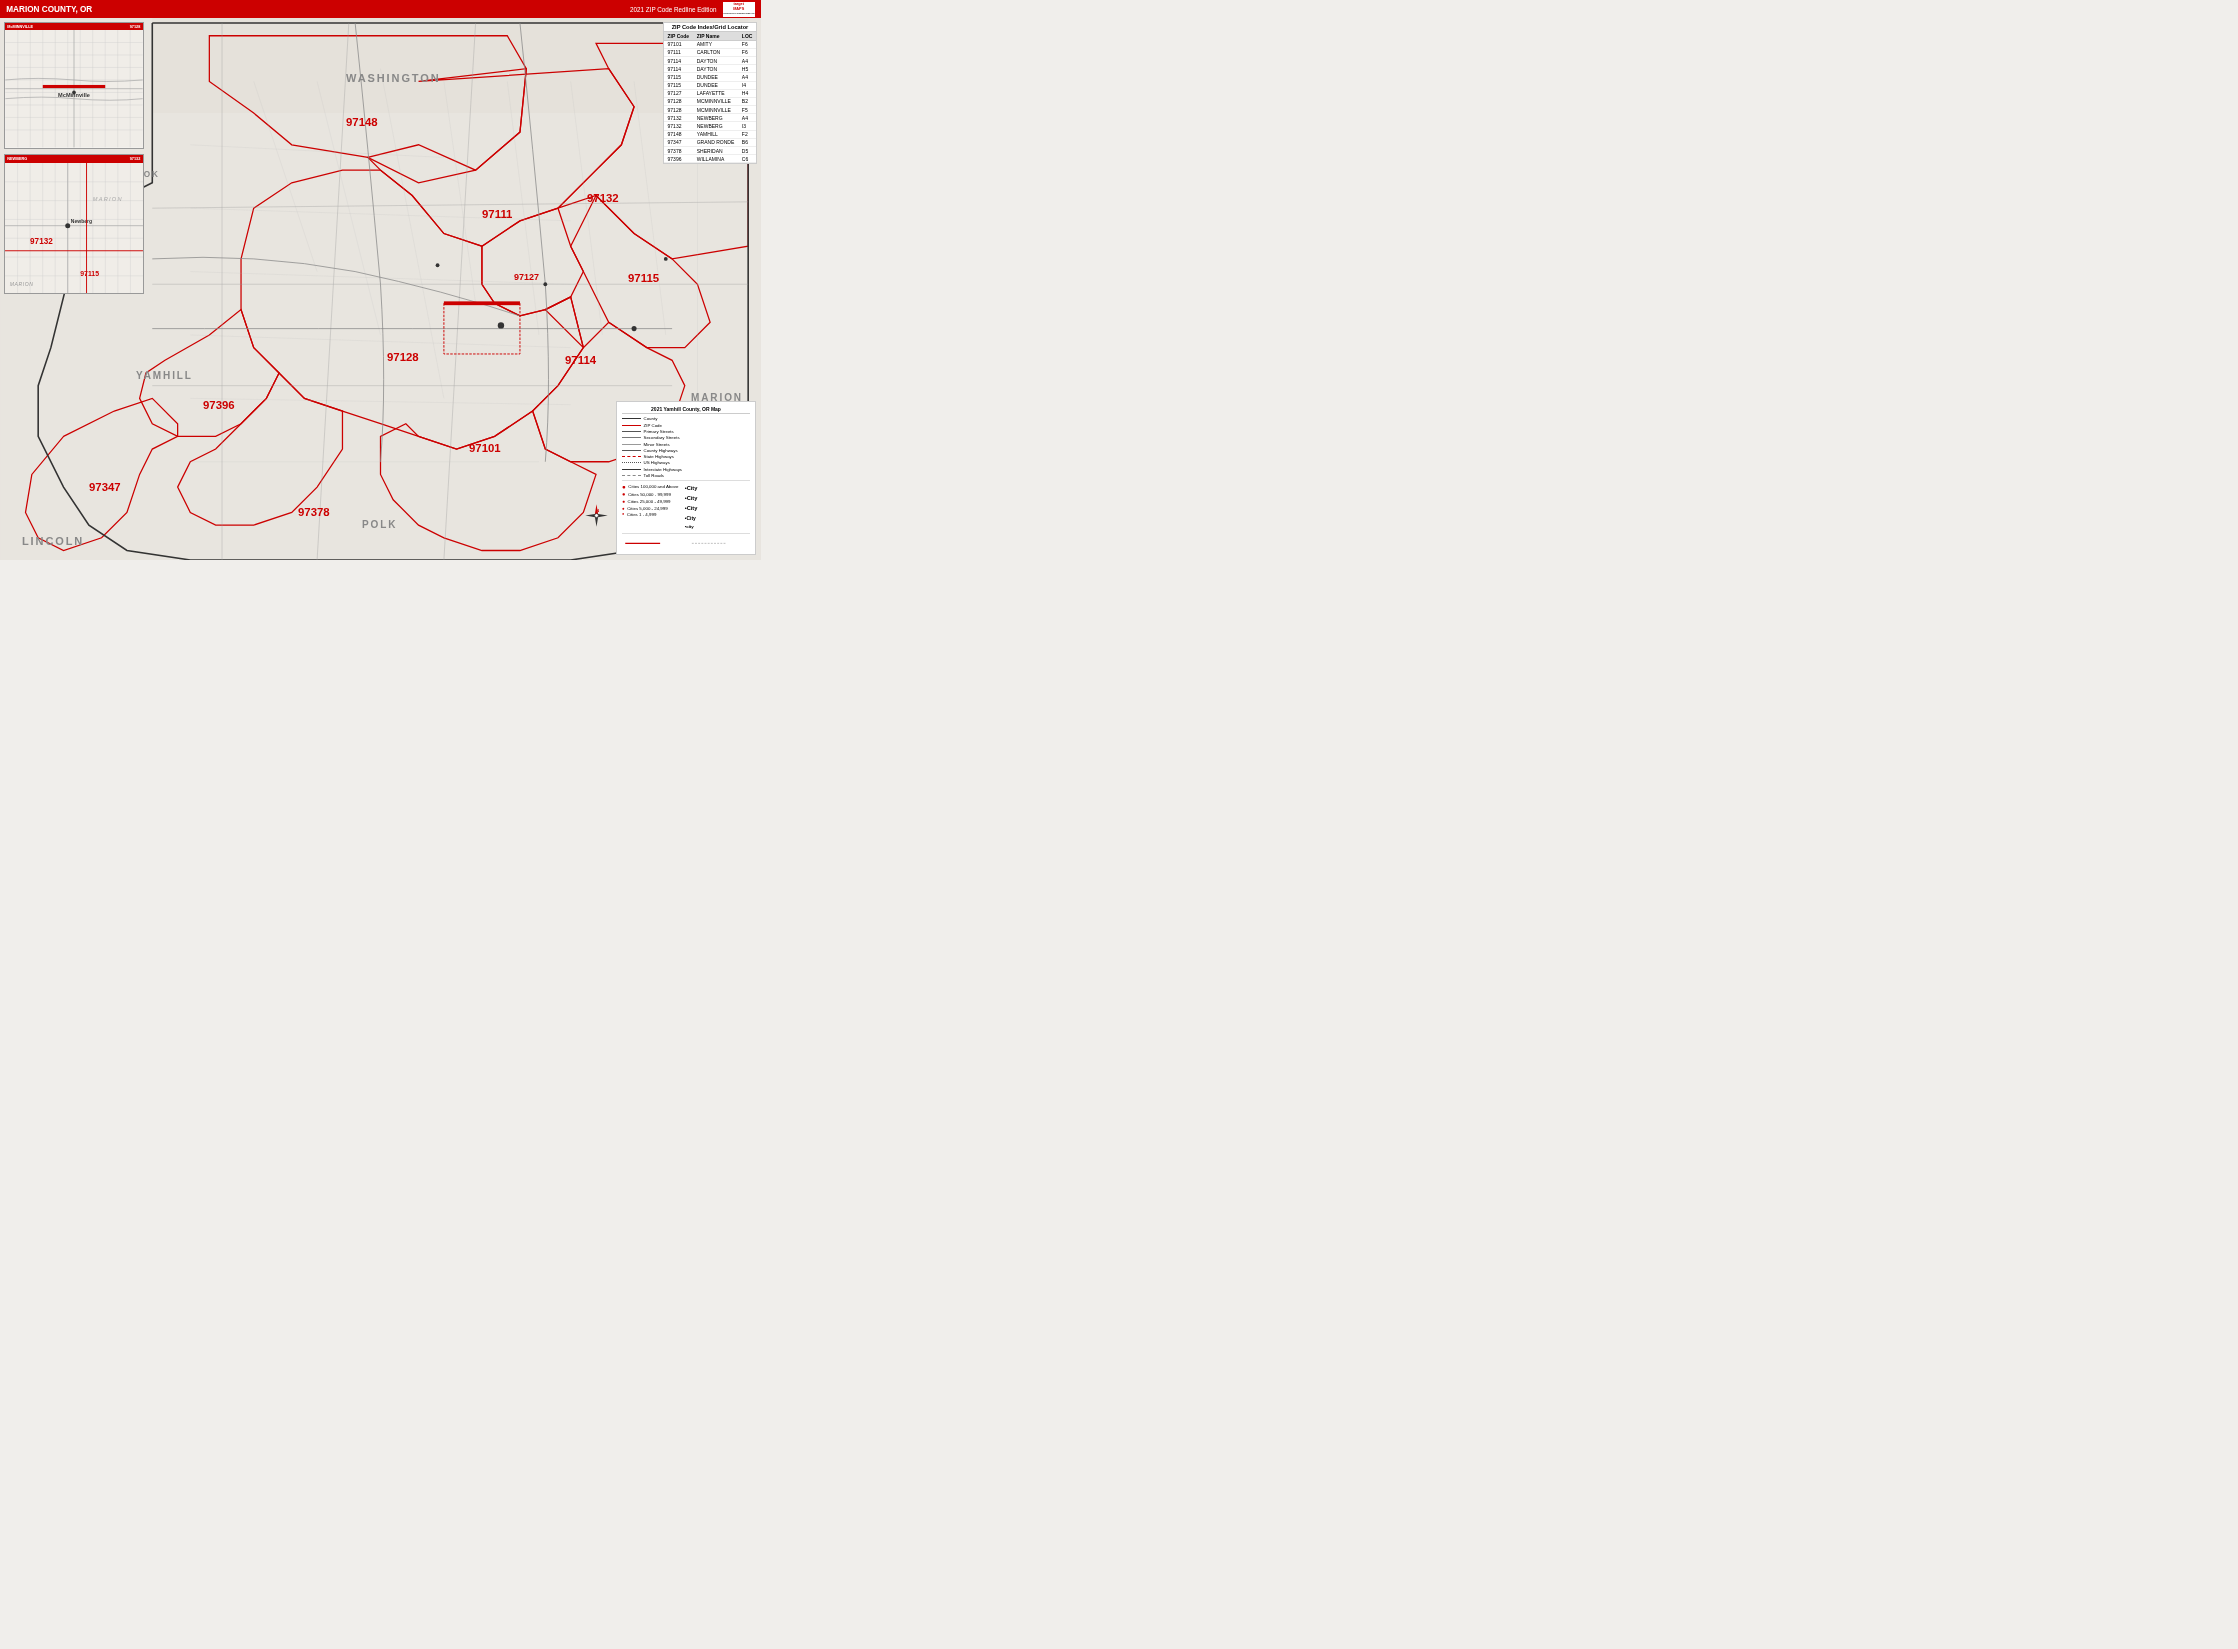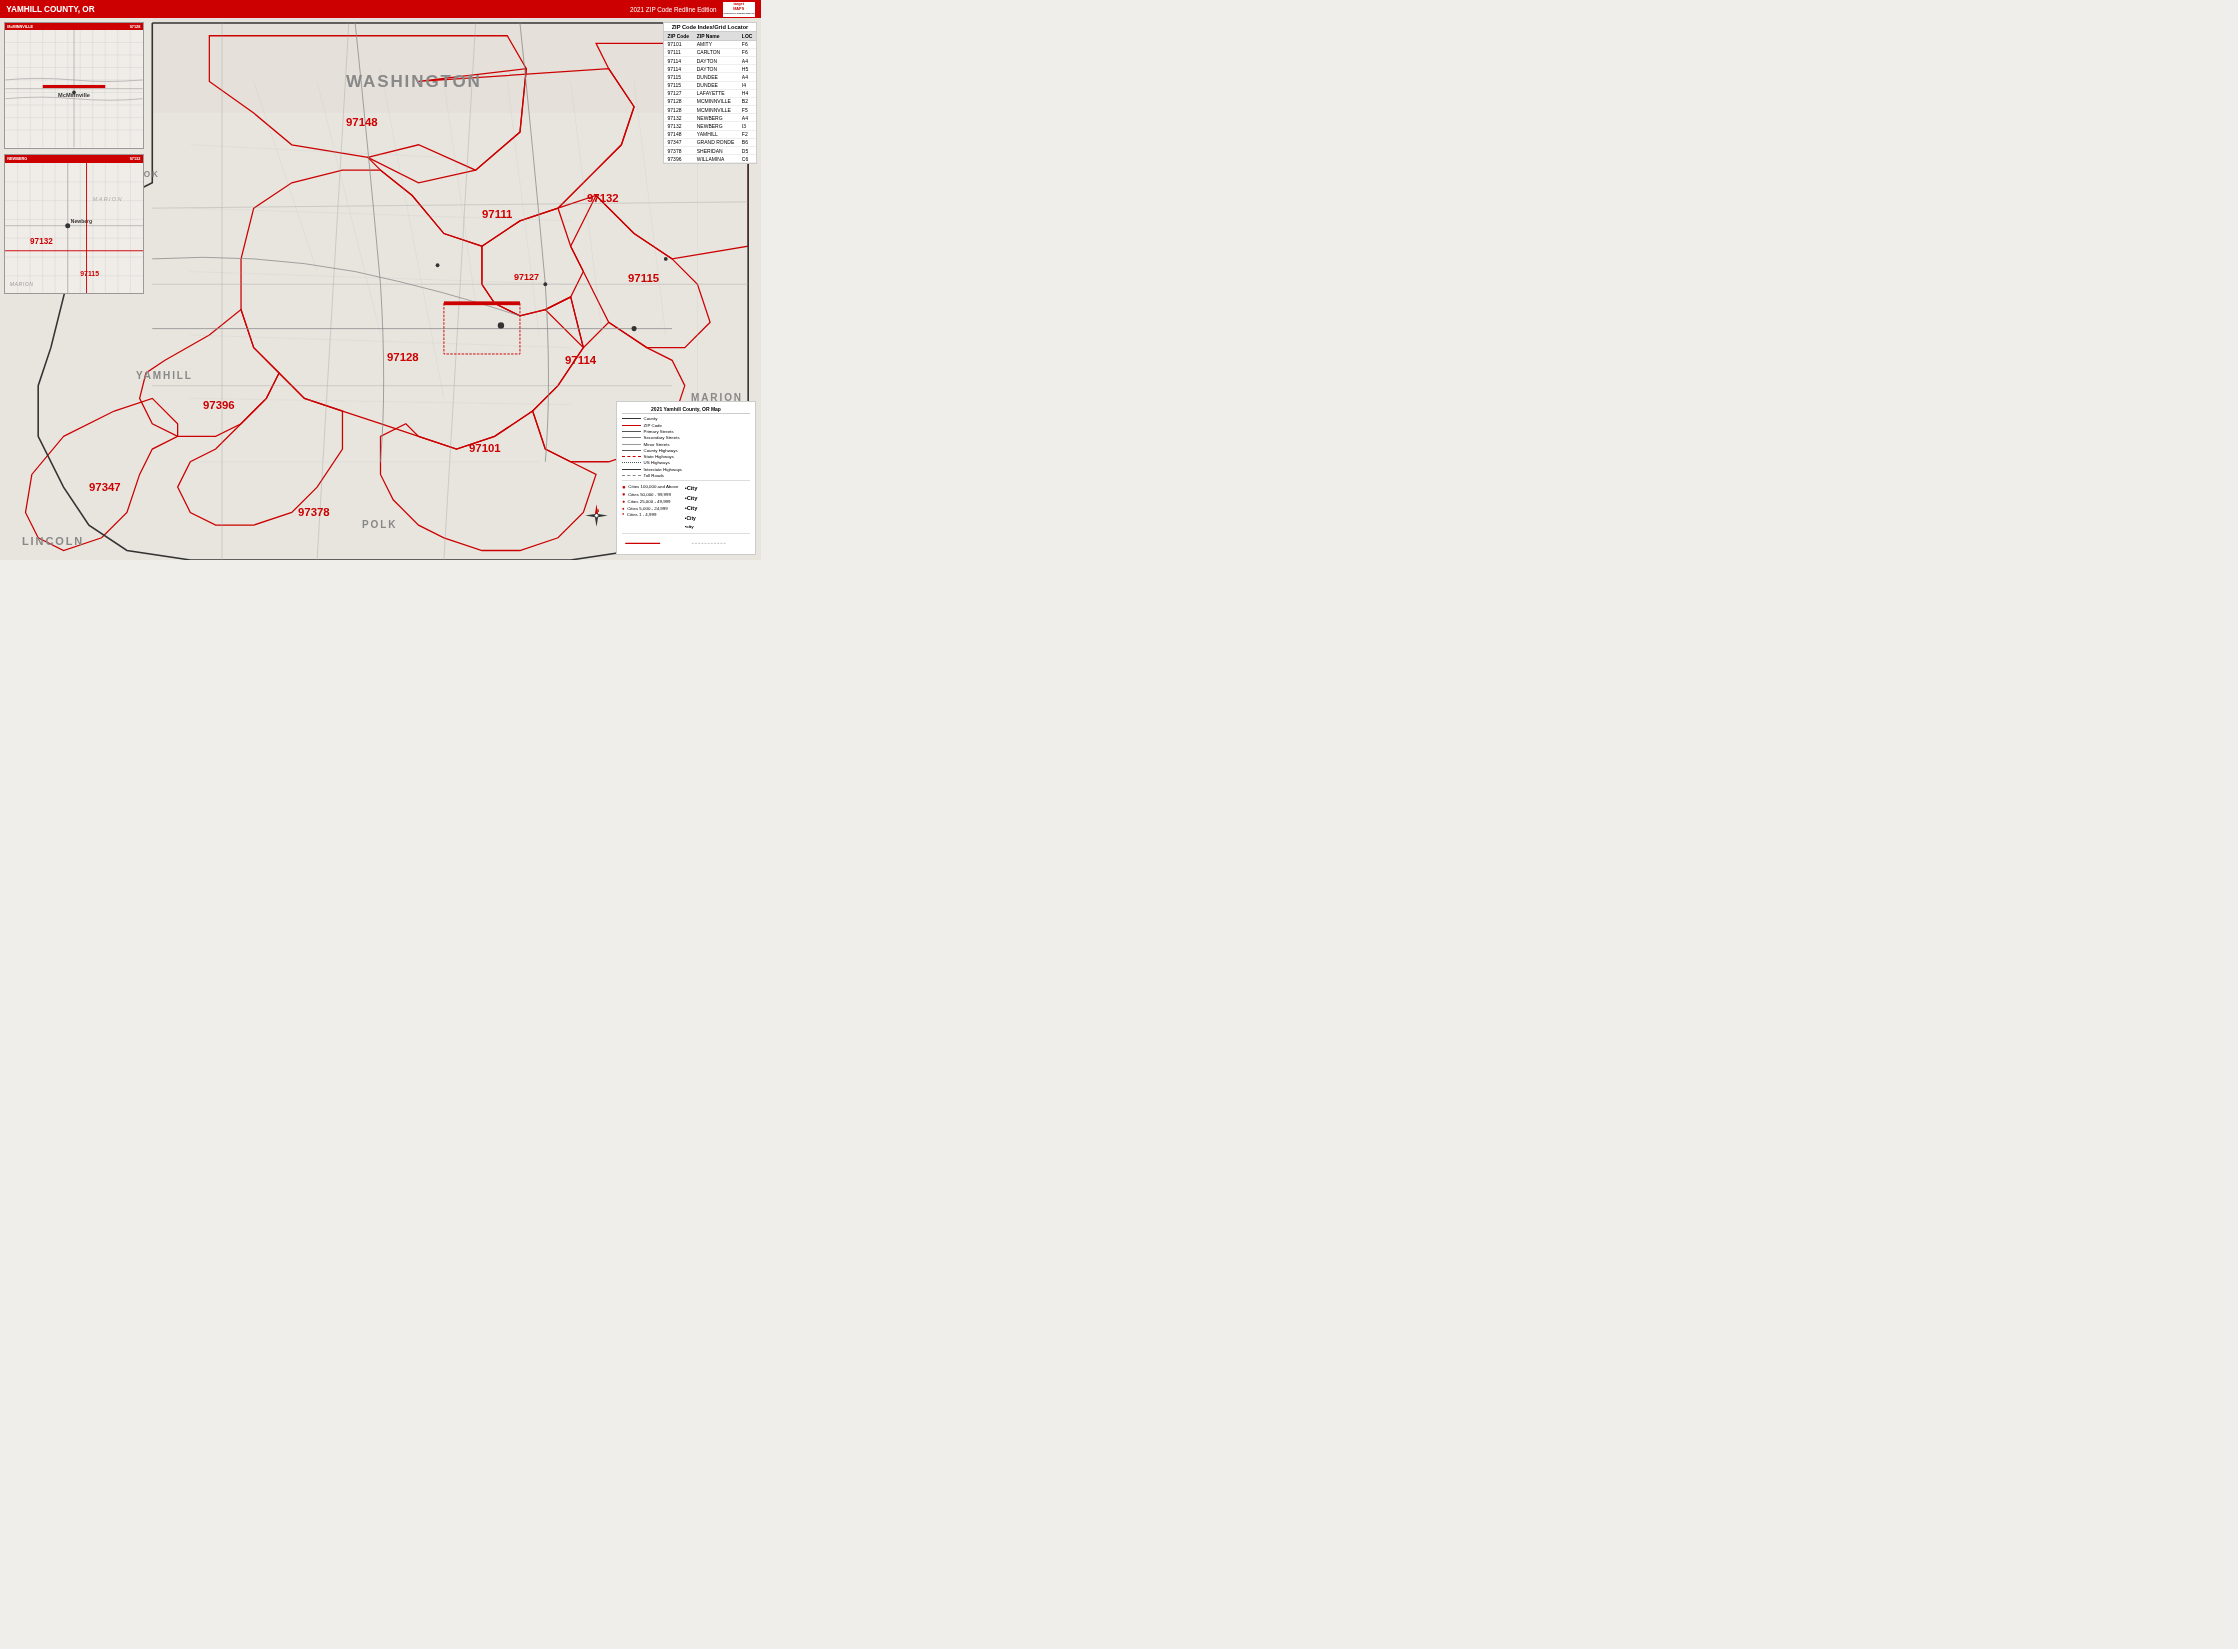--- a/index.html
+++ b/index.html
@@ -212,21 +212,21 @@
       color: #999;
       font-size: 5px;
       font-style: italic;
       letter-spacing: 0.6px;
     }
   </style>
 </head>
 <body>
 
 <div class="header">
-  <span class="header-title">YAMHILL COUNTY, OR</span>
+  <span class="header-title">MARION COUNTY, OR</span>
   <div class="header-right">
     <span class="header-edition">2021 ZIP Code Redline Edition</span>
     <div class="logo-box">
       <div class="logo-text">target<br>MAPS<br><span style="font-size:2.5px;color:#333">America's Leading Map Co</span></div>
     </div>
   </div>
 </div>
 
 <div class="map-container">
 
@@ -311,21 +311,21 @@
   <div class="zip-label" style="left:514px; top:254px; font-size:9px;">97127</div>
   <div class="zip-label" style="left:628px; top:254px;">97115</div>
   <div class="zip-label" style="left:387px; top:333px;">97128</div>
   <div class="zip-label" style="left:565px; top:336px;">97114</div>
   <div class="zip-label" style="left:203px; top:381px;">97396</div>
   <div class="zip-label" style="left:469px; top:424px;">97101</div>
   <div class="zip-label" style="left:89px; top:463px;">97347</div>
   <div class="zip-label" style="left:298px; top:488px;">97378</div>
 
   
-  <div class="region-label" style="left:346px; top:54px; font-size:17px; color:#888;">WASHINGTON</div>
+  <div class="region-label" style="left:346px; top:54px; font-size:11px; color:#888;">WASHINGTON</div>
   <div class="region-label" style="left:94px; top:152px; font-size:8.2px; color:#888;">TILLAMOOK</div>
   <div class="region-label" style="left:136px; top:352px; font-size:10px; color:#888;">YAMHILL</div>
   <div class="region-label" style="left:691px; top:374px; font-size:10px; color:#888;">MARION</div>
   <div class="region-label" style="left:362px; top:501px; font-size:10px; color:#888;text-align:center;">POLK</div>
   <div class="region-label" style="left:22px; top:517px; font-size:11px; color:#888;">LINCOLN</div>
 
   
   <div class="inset-top">
     <div class="inset-header">
       <span class="inset-header-text">McMINNVILLE</span>

